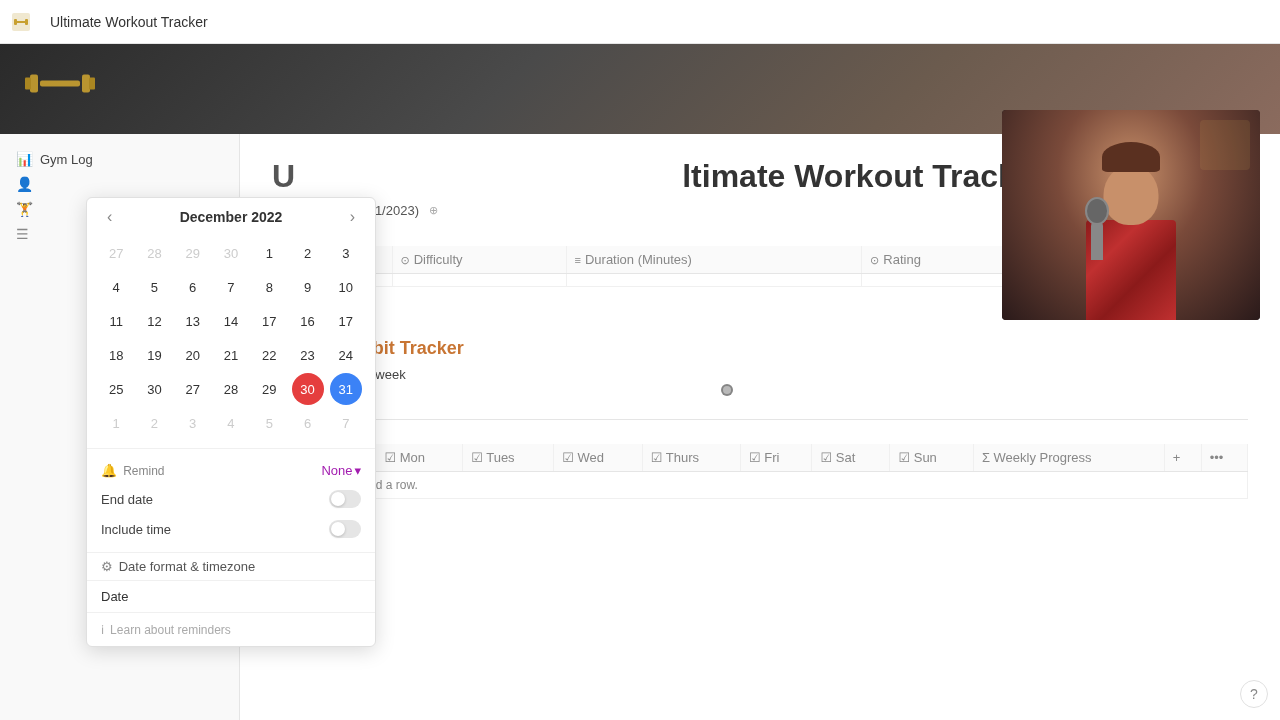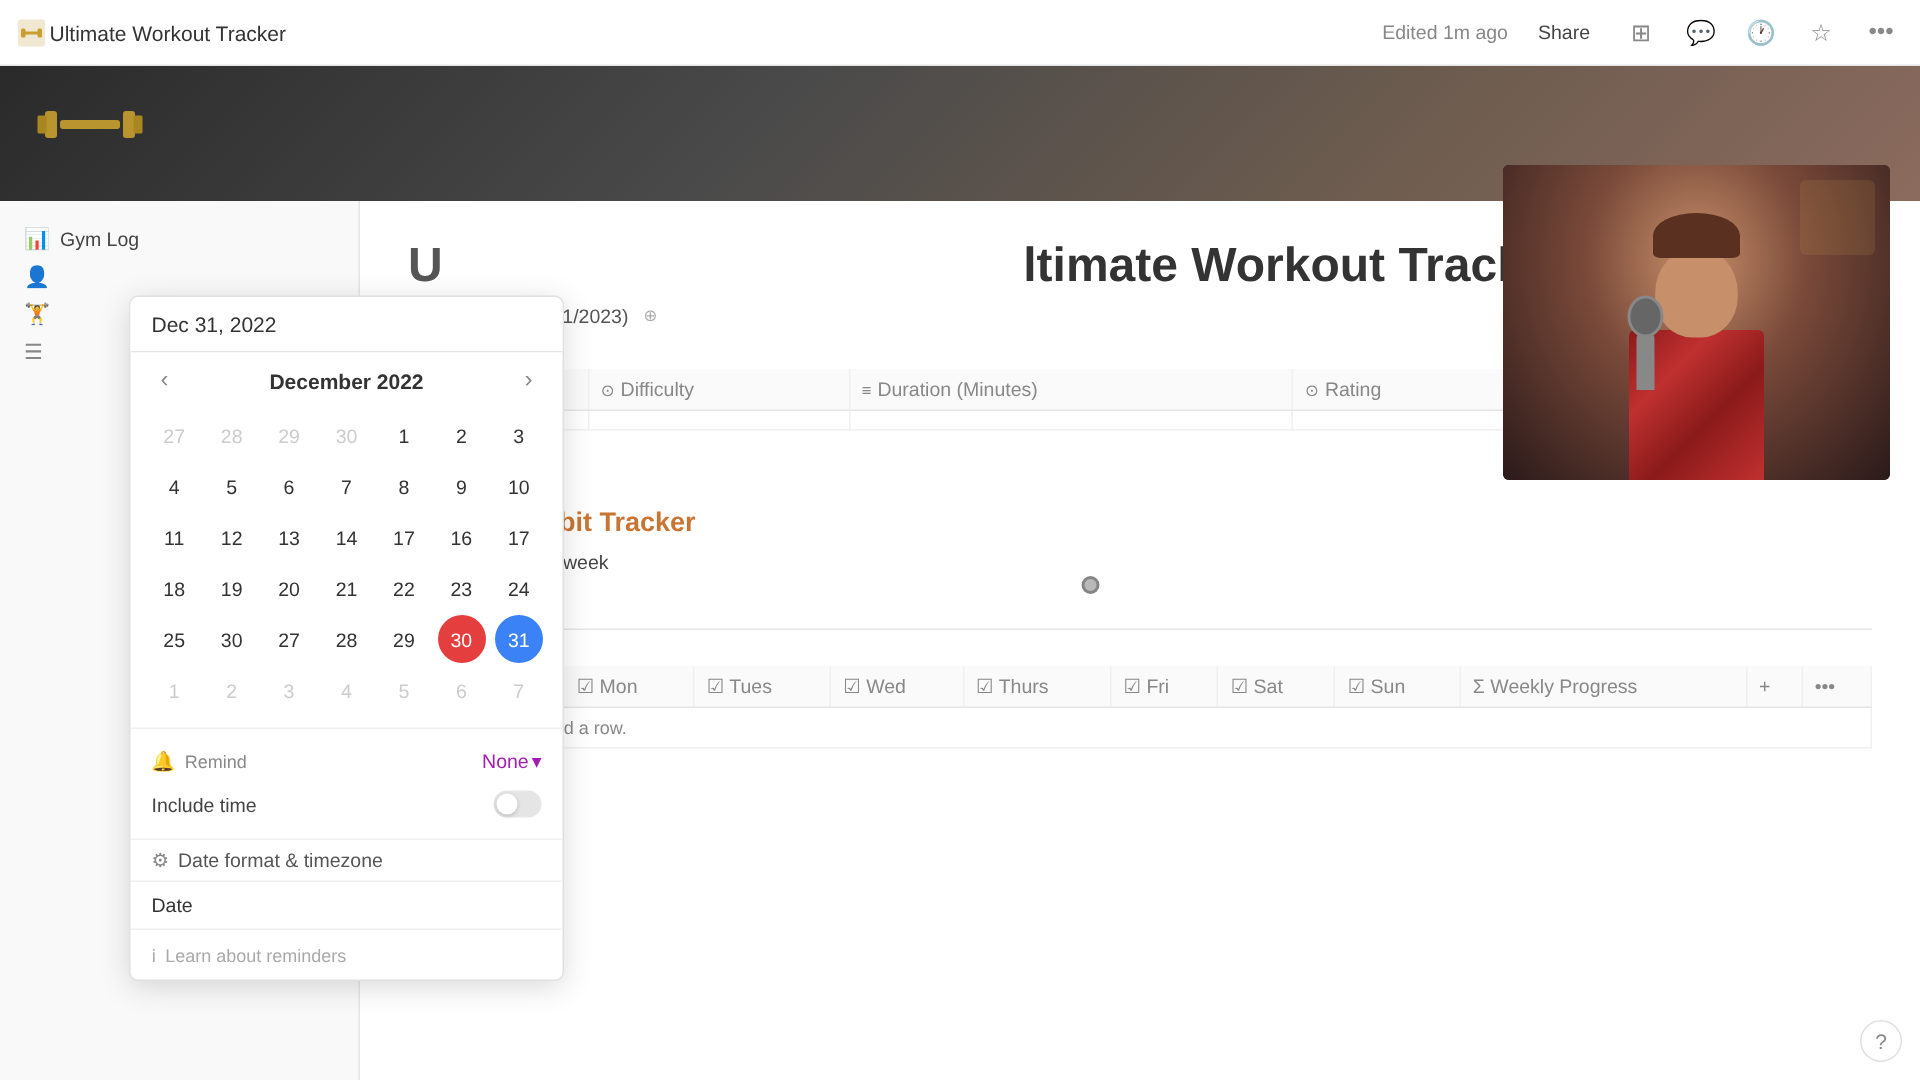--- a/index.html
+++ b/index.html
@@ -4,21 +4,21 @@
   <style>
     * { box-sizing: border-box; margin: 0; padding: 0; }
     body { font-family: -apple-system, BlinkMacSystemFont, 'Segoe UI', sans-serif; background: #fff; width: 1280px; height: 720px; overflow: hidden; position: relative; }
 
     
     .topbar {
       display: flex; align-items: center; justify-content: space-between;
       height: 44px; padding: 0 12px; border-bottom: 1px solid #e5e5e5;
       background: #fff; position: relative; z-index: 100;
     }
-    .topbar-left { display: flex; align-items: center; gap: 3px; }
+    .topbar-left { display: flex; align-items: center; gap: 20px; }
     .topbar-icon { width: 18px; height: 18px; background: #e5e5e5; border-radius: 2px; }
     .topbar-title { font-size: 14px; color: #333; font-weight: 500; }
     .topbar-right { display: flex; align-items: center; gap: 12px; }
     .topbar-right span { font-size: 13px; color: #888; }
     .share-btn { font-size: 13px; color: #444; border: none; background: none; cursor: pointer; padding: 4px 8px; }
     .topbar-icon-btn { width: 28px; height: 28px; display: flex; align-items: center; justify-content: center; cursor: pointer; color: #888; font-size: 16px; }
 
     
     .hero {
       height: 90px;
@@ -159,29 +159,20 @@
 <div class="topbar">
   <div class="topbar-left">
     <div class="topbar-icon" style="background:#f0e8d0; display:flex; align-items:center; justify-content:center; font-size:11px; color:#888;">
       <svg width="16" height="16" viewBox="0 0 16 16" fill="none">
           <rect x="1" y="7" width="14" height="2" rx="1" fill="#c8a030"></rect>
           <rect x="1" y="5" width="3" height="6" rx="1" fill="#c8a030"></rect>
           <rect x="12" y="5" width="3" height="6" rx="1" fill="#c8a030"></rect>
         </svg>
     </div>
     <span class="topbar-title">Ultimate Workout Tracker</span>
-  </div>
-  <div class="topbar-right">
-    <span>Edited 1m ago</span>
-    <button class="share-btn">Share</button>
-    <div class="topbar-icon-btn">⊞</div>
-    <div class="topbar-icon-btn">💬</div>
-    <div class="topbar-icon-btn">🕐</div>
-    <div class="topbar-icon-btn">☆</div>
-    <div class="topbar-icon-btn">•••</div>
   </div>
 </div>
 
 <div class="hero">
   <div class="hero-barbell">
     <svg width="80" height="50" viewBox="0 0 80 50">
       <rect x="20" y="22" width="40" height="6" rx="2" fill="#c8a030"></rect>
       <rect x="10" y="16" width="8" height="18" rx="2" fill="#c8a030"></rect>
       <rect x="62" y="16" width="8" height="18" rx="2" fill="#c8a030"></rect>
       <rect x="5" y="19" width="6" height="12" rx="1" fill="#b89020"></rect>
@@ -302,21 +293,20 @@
         <div style="position:absolute; bottom:60px; left:20px; width:12px; height:40px; background: #888; border-radius: 6px 6px 0 0;"></div>
         <div style="position:absolute; bottom:95px; left:14px; width:24px; height:28px; background: #666; border-radius: 50%; border: 2px solid #888;"></div>
       </div>
 
       <div style="position:absolute; top:10px; right:10px; width:50px; height:50px; background: rgba(200,160,80,0.15); border-radius:4px;"></div>
     </div>
   </div>
 </div>
 
 <div class="calendar-popup">
-  <input class="cal-date-input" type="text" value="Dec 31, 2022" style="">
 
   <div class="cal-nav">
     <button class="cal-nav-btn">‹</button>
     <span class="cal-nav-title">December 2022</span>
     <button class="cal-nav-btn">›</button>
   </div>
 
   <div class="cal-grid">
     <div class="cal-days">
 
@@ -375,20 +365,26 @@
       <div class="cal-option-label">
         <span class="icon">🔔</span>
         <span>Remind</span>
       </div>
       <div class="cal-remind-val">
         <span>None</span>
         <span>▾</span>
       </div>
     </div>
     <div class="cal-option-row">
+      <span>End date</span>
+      <div class="toggle">
+        <div class="toggle-thumb"></div>
+      </div>
+    </div>
+    <div class="cal-option-row">
       <span>Include time</span>
       <div class="toggle">
         <div class="toggle-thumb"></div>
       </div>
     </div>
   </div>
 
   <div class="cal-format-row" style="padding: 6px 14px; border-top: 1px solid #f0f0f0;">
     <span class="cal-format-icon">⚙</span>
     <span>Date format &amp; timezone</span>

